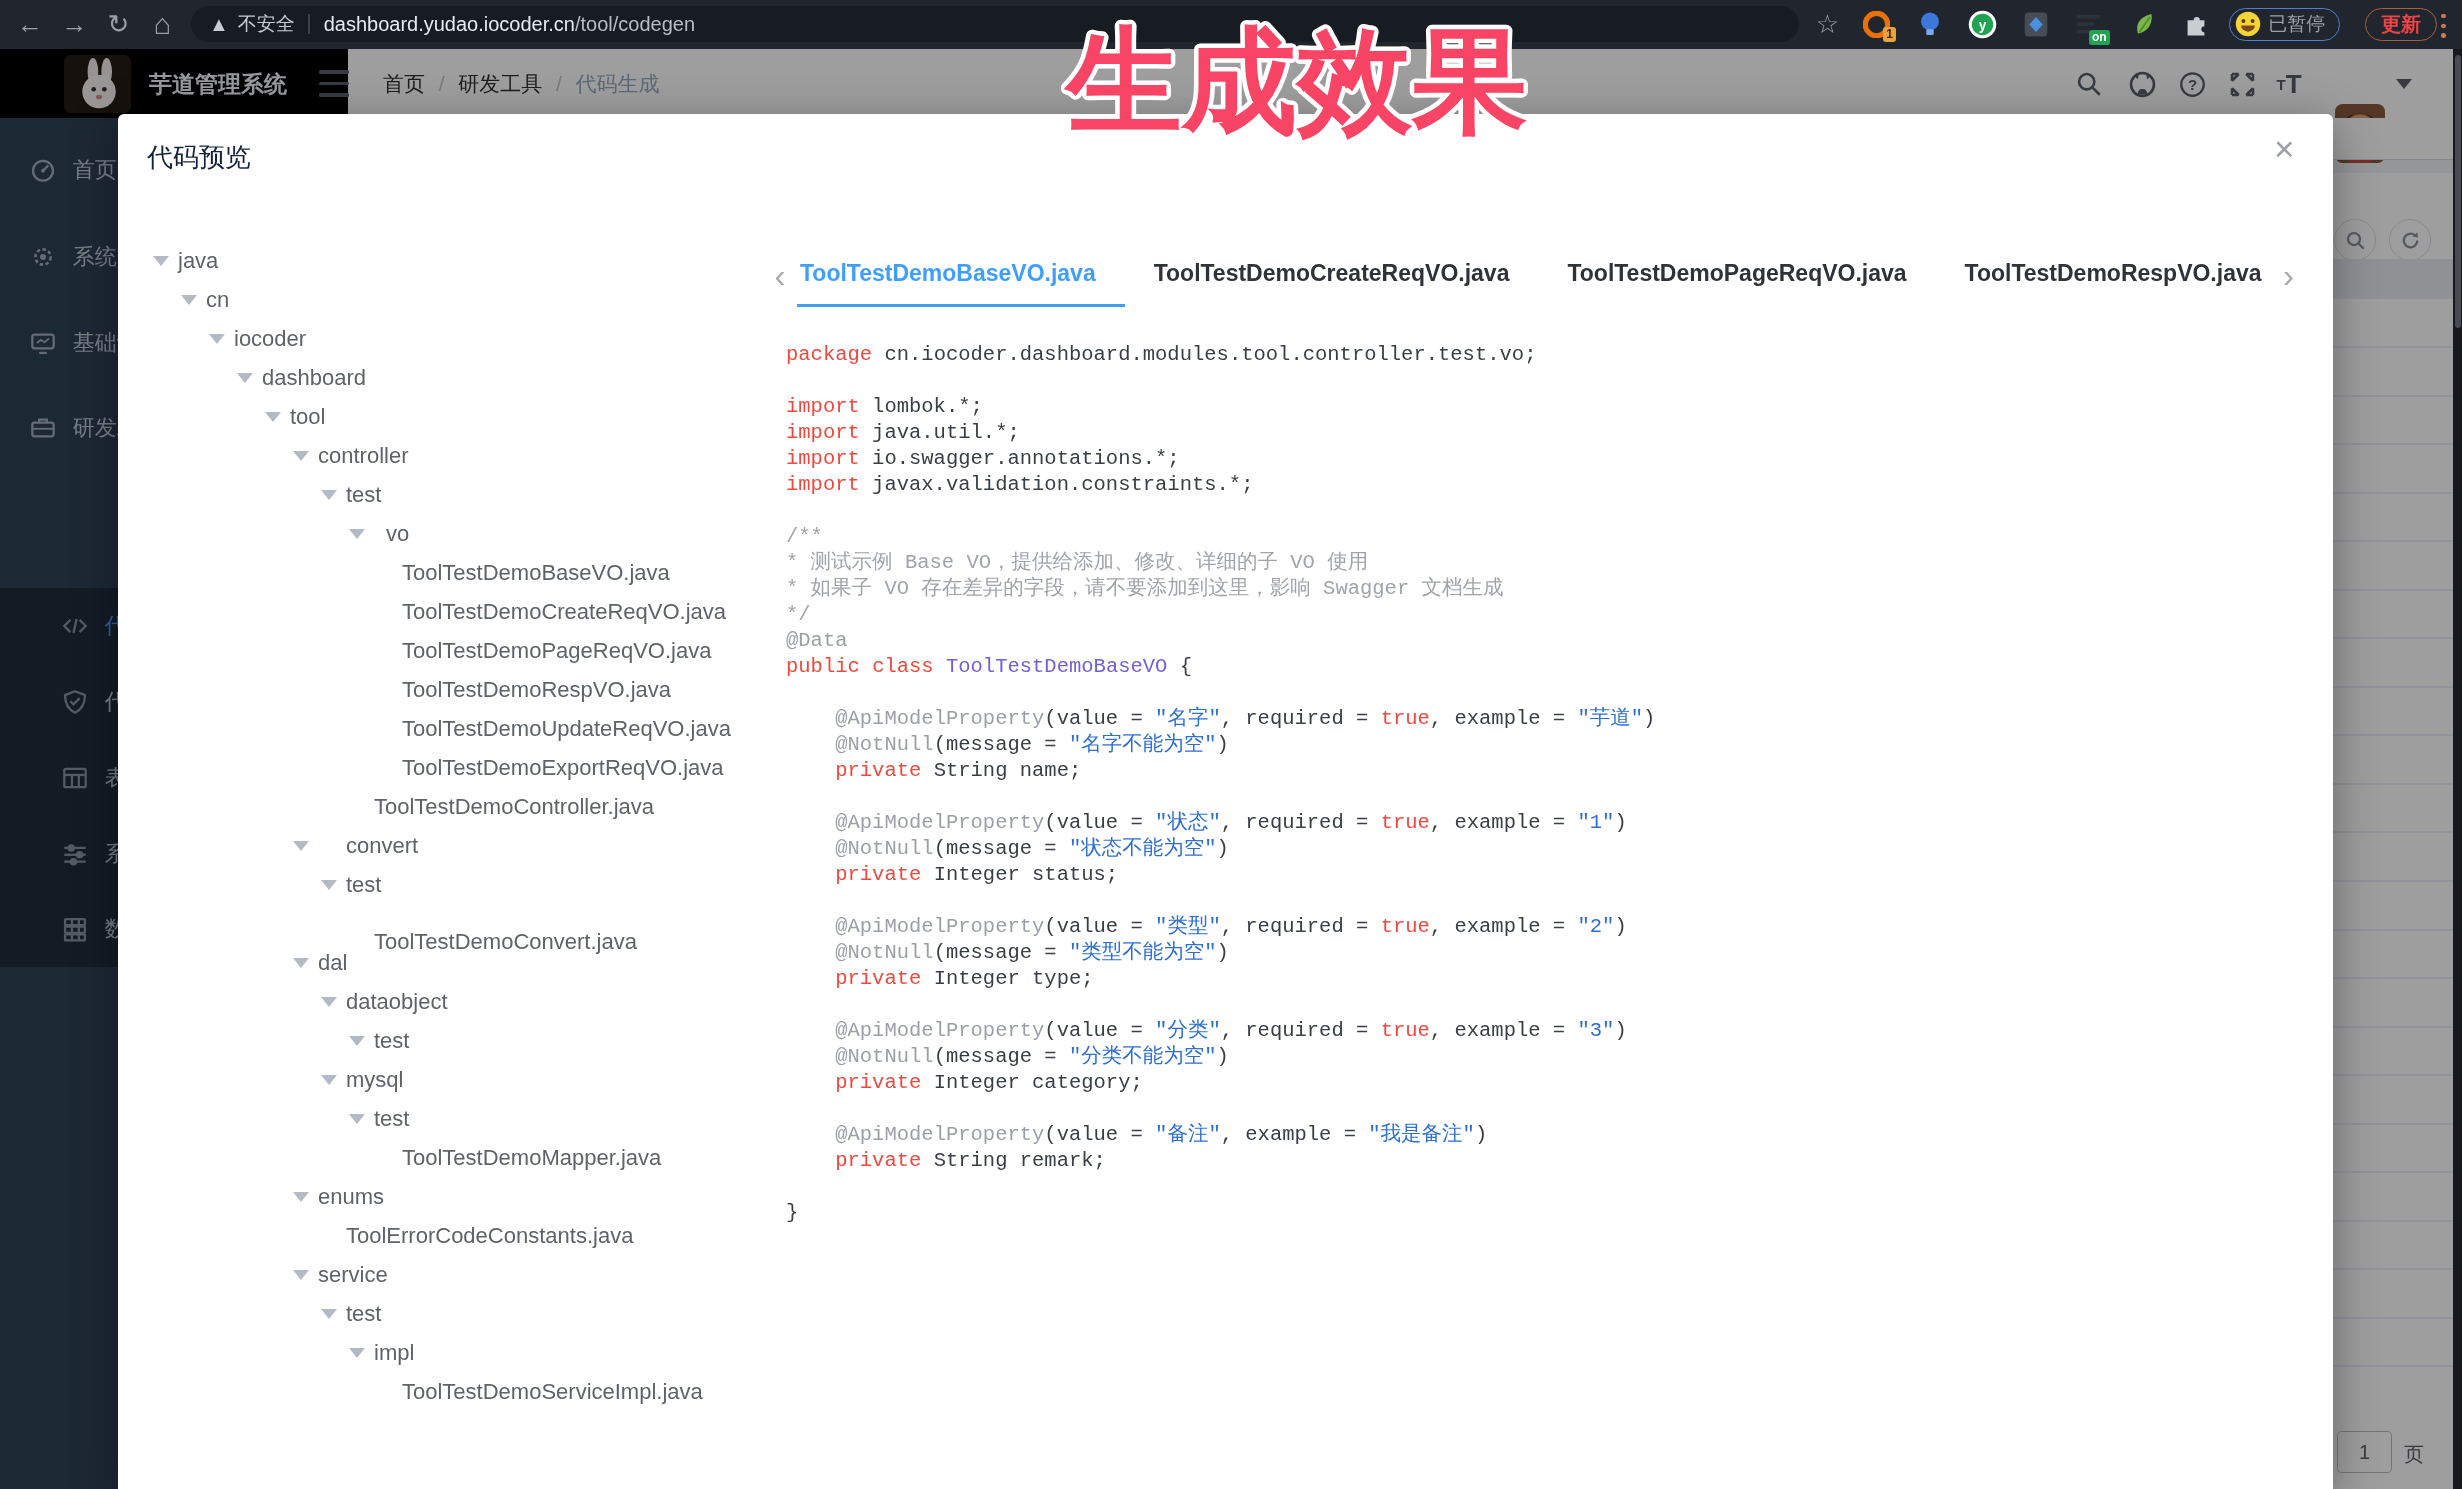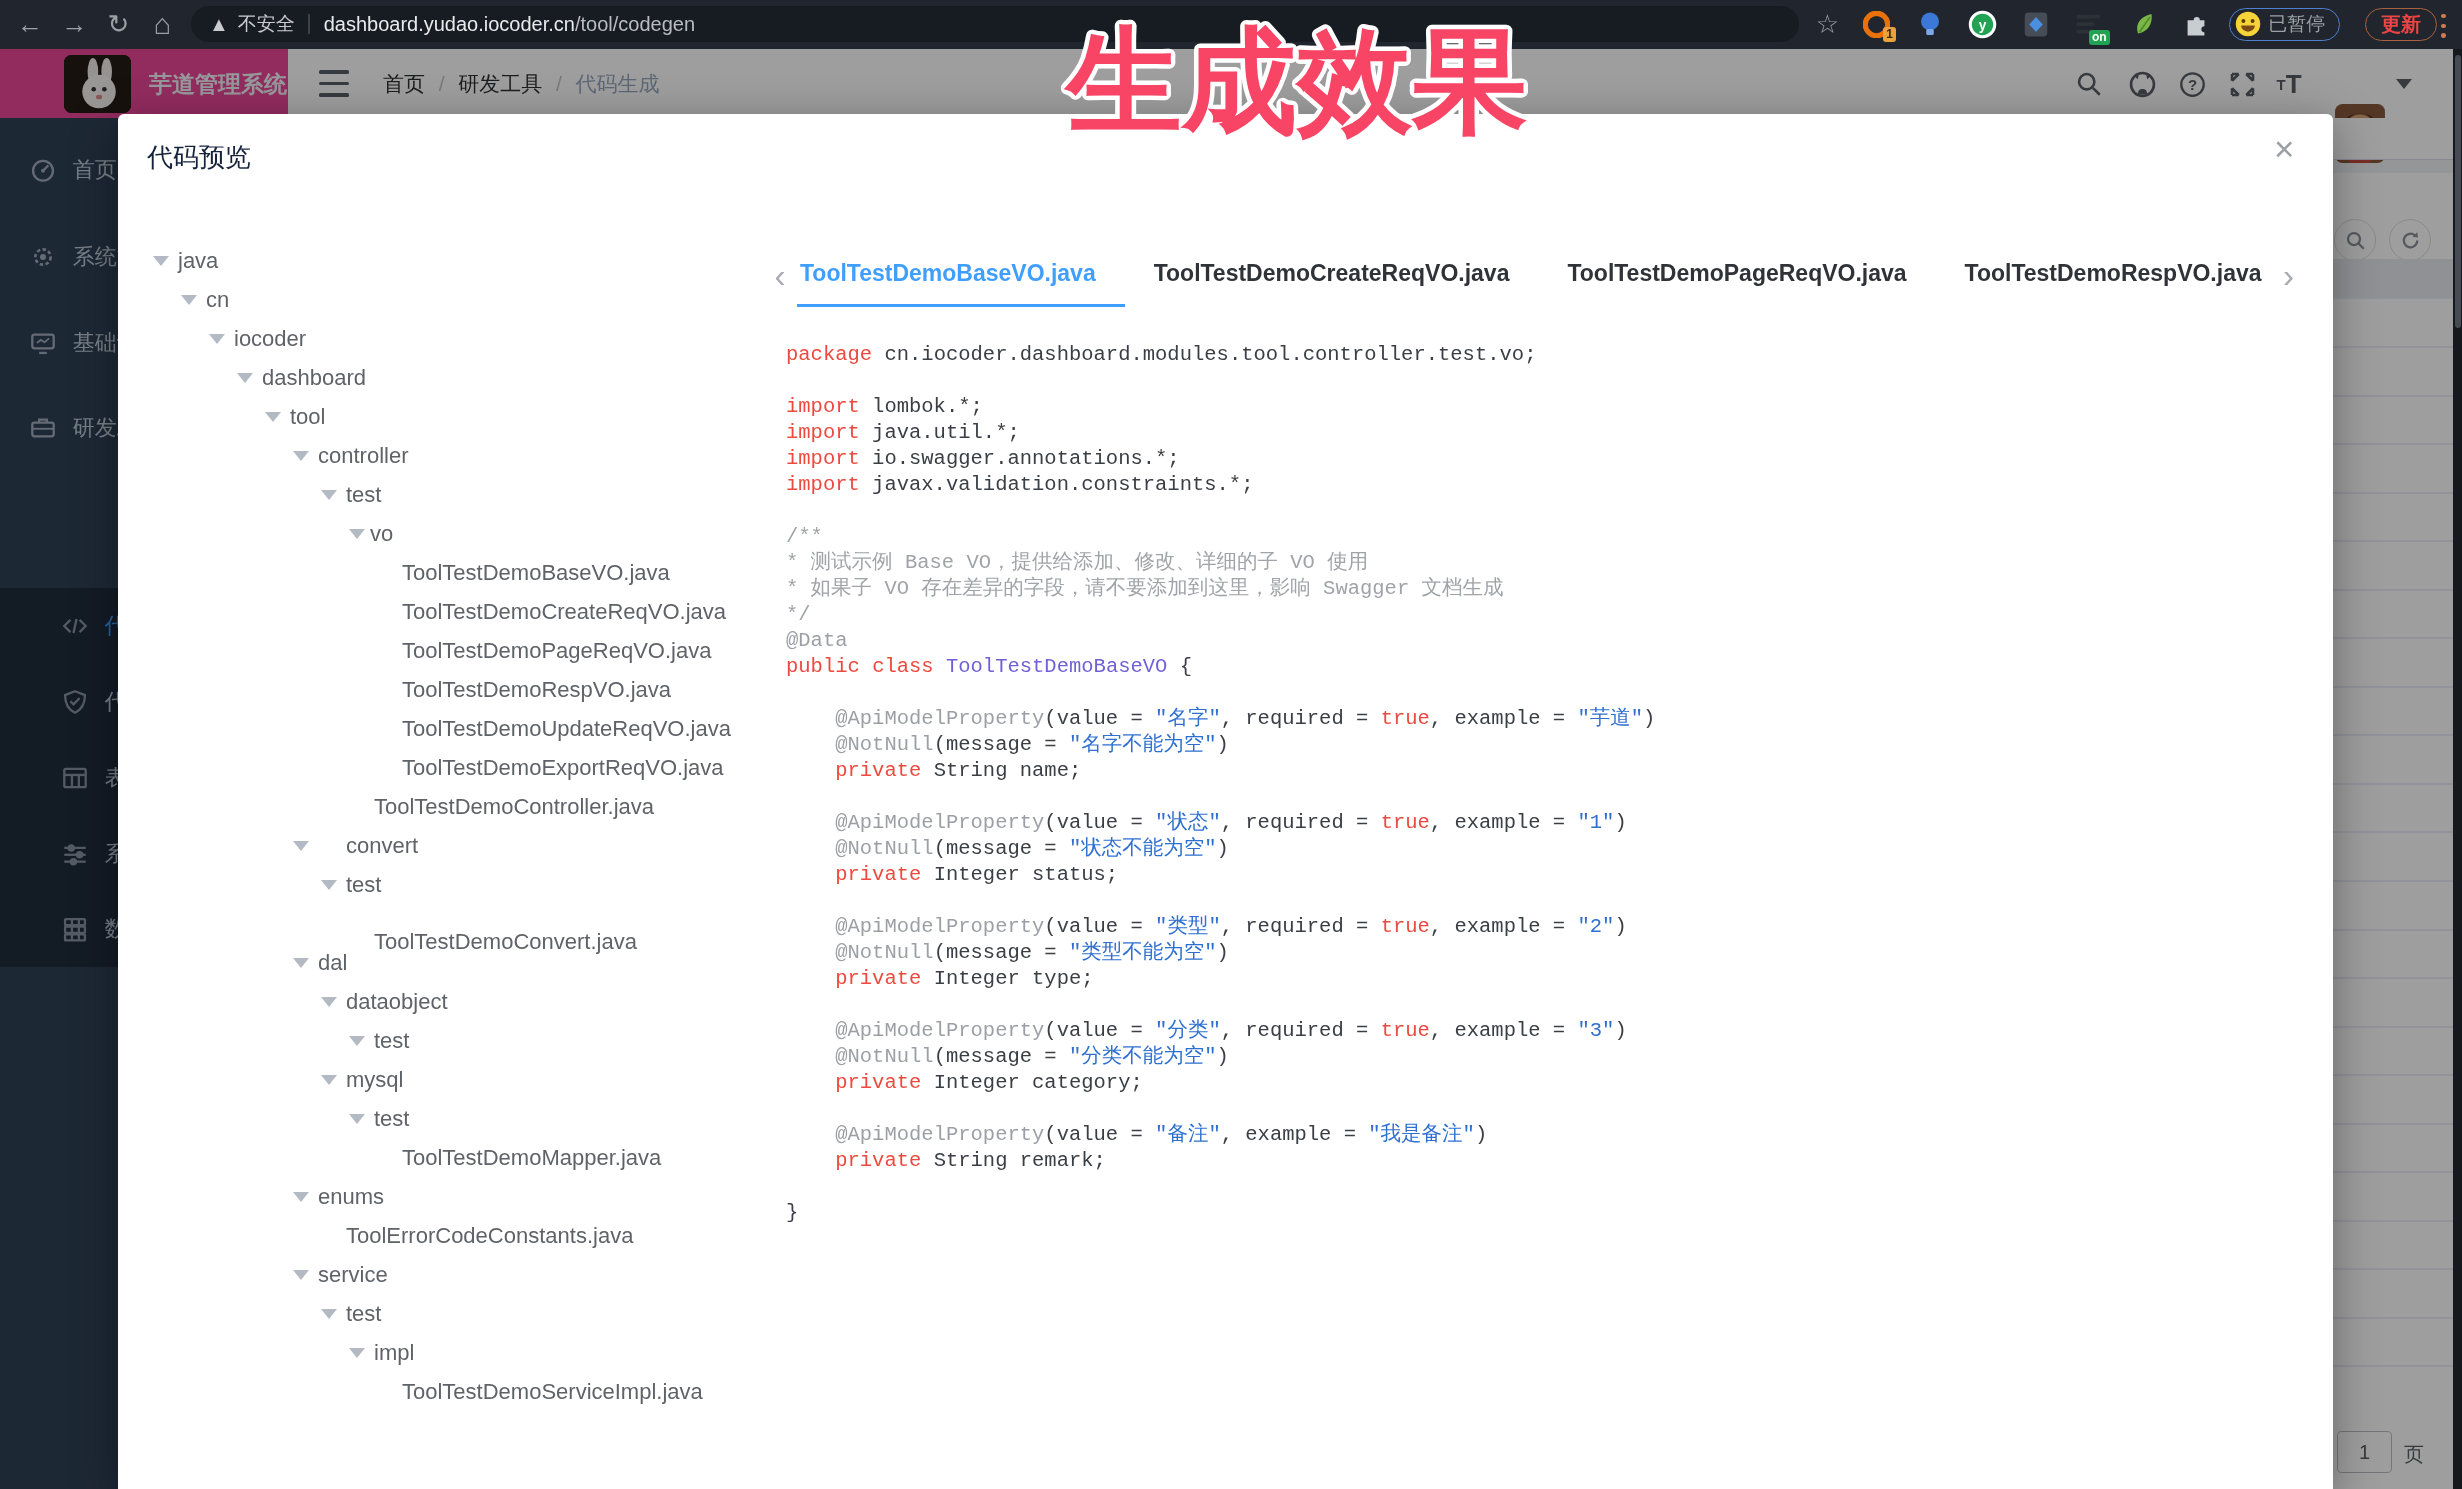--- a/index.html
+++ b/index.html
@@ -23,21 +23,21 @@
   .chip{top:7.6px;height:33px;border-radius:16.7px;box-sizing:border-box;display:flex;align-items:center;}
   .paused-chip{border:1.5px solid #4e7fd0;padding:0 13.7px 0 4.6px;}
   .paused-chip span.txt{color:#9aa0a6;font-size:19px;margin-left:7.6px;}
   .update-chip{border:1.5px solid #a8603e;padding:0 15px;}
   .update-chip span.txt{color:#ef4444;font-size:20px;font-weight:bold;}
   .dots{display:flex;flex-direction:column;gap:5.3px;}
   .dots i{width:4.6px;height:4.6px;border-radius:2.3px;background:#cf7a50;}
 
   
   .app-header{left:0;top:49px;width:2462px;height:70px;background:#ffffff;z-index:1;}
-  .logo-block{left:0;top:0;width:288px;height:70px;background:#ec4899;display:flex;align-items:center;}
+  .logo-block{left:0;top:0;width:348px;height:70px;background:#000000;display:flex;align-items:center;}
   .logo-img{width:67px;height:58px;margin-left:64px;border-radius:7.6px;overflow:hidden;background:#2a2118;}
   .logo-title{color:#f4f6fa;font-size:23px;font-weight:bold;margin-left:18px;white-space:nowrap;}
   .hamburger{left:319px;top:21px;width:30px;height:27px;display:flex;flex-direction:column;justify-content:space-between;}
   .hamburger i{display:block;height:3.8px;background:#5a5e66;border-radius:1.5px;}
   .crumb{left:383px;top:0;height:70px;display:flex;align-items:center;font-size:21px;color:#303133;gap:13.7px;white-space:nowrap;}
   .crumb .sep{color:#c0c4cc;}
   .crumb .last{color:#97a8be;}
   .hdr-ico{top:0;height:70px;display:flex;align-items:center;justify-content:center;color:#5a5e66;width:42px;}
   .avatar{left:2335px;top:55px;width:50px;height:59px;border-radius:7.6px;overflow:hidden;}
   .caret-down{left:2396px;top:30px;width:0;height:0;border-left:8.3px solid transparent;border-right:8.3px solid transparent;border-top:10px solid #5a5e66;}
@@ -437,21 +437,21 @@
         <div class="tree-row">
           <span class="tree-caret" style="left: 147px;"></span>
           <span class="tree-label" style="left: 172px;">controller</span>
         </div>
         <div class="tree-row">
           <span class="tree-caret" style="left: 175px;"></span>
           <span class="tree-label" style="left: 200px;">test</span>
         </div>
         <div class="tree-row">
           <span class="tree-caret" style="left: 203px;"></span>
-          <span class="tree-label" style="left: 224px; text-align: right;">vo</span>
+          <span class="tree-label" style="left: 240px; text-align: right;">vo</span>
         </div>
         <div class="tree-row">
           <span class="tree-label" style="left: 256px;">ToolTestDemoBaseVO.java</span>
         </div>
         <div class="tree-row">
           <span class="tree-label" style="left: 256px;">ToolTestDemoCreateReqVO.java</span>
         </div>
         <div class="tree-row">
           <span class="tree-label" style="left: 256px;">ToolTestDemoPageReqVO.java</span>
         </div>

